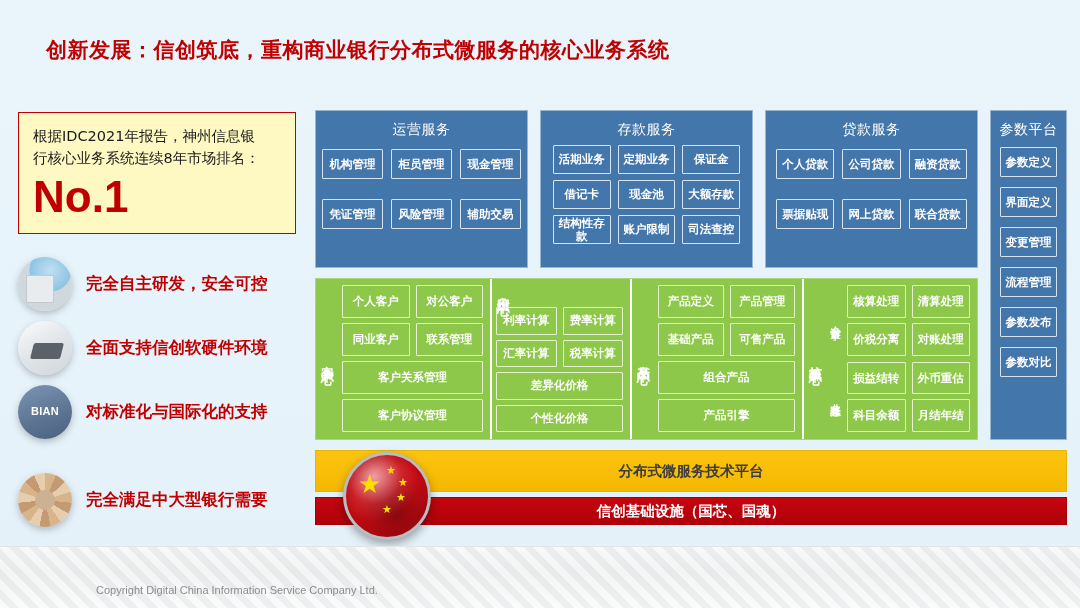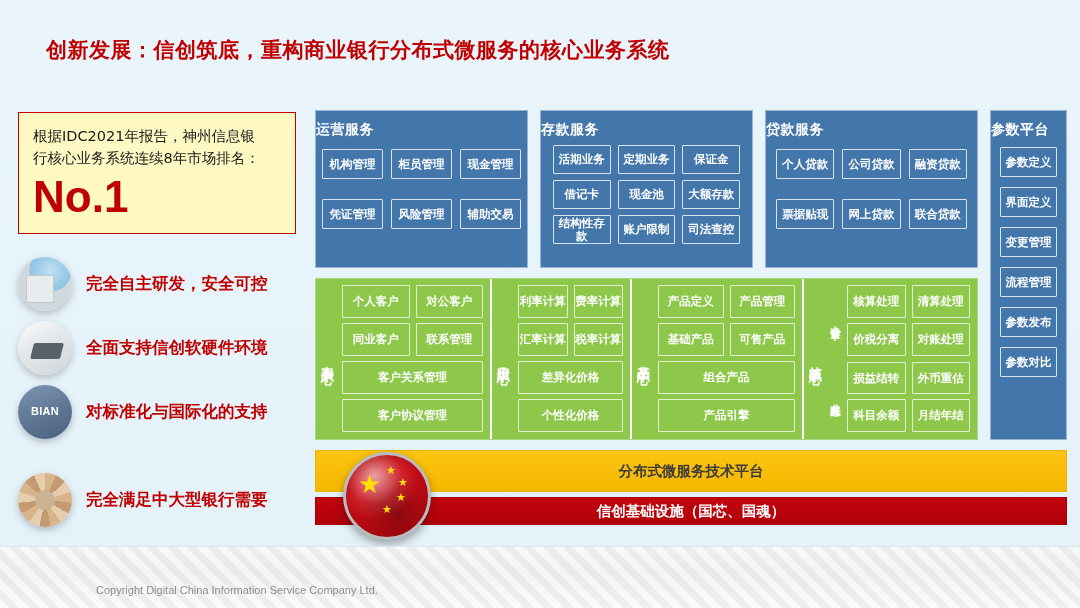--- a/index.html
+++ b/index.html
@@ -88,22 +88,22 @@
   
   #diagram { position: absolute; left: 315px; top: 110px; width: 752px; height: 438px; }
 
   .panel {
     position: absolute;
     background: #4376ab;
     border: 1.5px solid #9bb6cf;
     padding: 0;
   }
   .panel-title {
-    color: #ffffff; font-size: 14px; font-weight: bold;
-    padding-top: 10px; letter-spacing: 0.5px;
+    color: #ffffff; font-size: 14px; font-weight: normal;
+    text-align: center; padding-top: 10px; letter-spacing: 0.5px;
   }
   .chip {
     border: 1.3px solid #d7e4ef;
     color: #ffffff; font-size: 11.5px; font-weight: bold;
     display: flex; align-items: center; justify-content: center;
     text-align: center; line-height: 1.1;
     border-radius: 1px;
   }
   .chip-grid {
     display: grid; gap: 8px 10px;
@@ -162,21 +162,21 @@
   .gbody { flex: 1; padding: 6px 7px 7px 4px; display: flex; flex-direction: column; gap: 5px; }
   .grow { display: flex; gap: 6px; flex: 1; }
   .gchip {
     flex: 1; border: 1.4px solid #e4f2d2; color: #ffffff;
     font-size: 11.5px; font-weight: bold;
     display: flex; align-items: center; justify-content: center;
     text-align: center; border-radius: 1px; line-height: 1.1;
   }
 
   #gcol-customer { width: 176px; }
-  #gcol-pricing  { width: 140px; }
+  #gcol-pricing  { width: 140px; flex-direction: column; }
   #gcol-product  { width: 172px; }
   #gcol-account  { width: 173px; }
 
   .acct-sub { display: flex; flex: 1; }
   .acct-sub .pair { flex: 1; display: flex; flex-direction: column; gap: 5px; padding-left: 3px; }
 
   
   #bar-tech {
     position: absolute; left: 0; top: 340px; width: 752px; height: 42px;
     background: linear-gradient(180deg, #fcc411 0%, #f5b800 100%);

